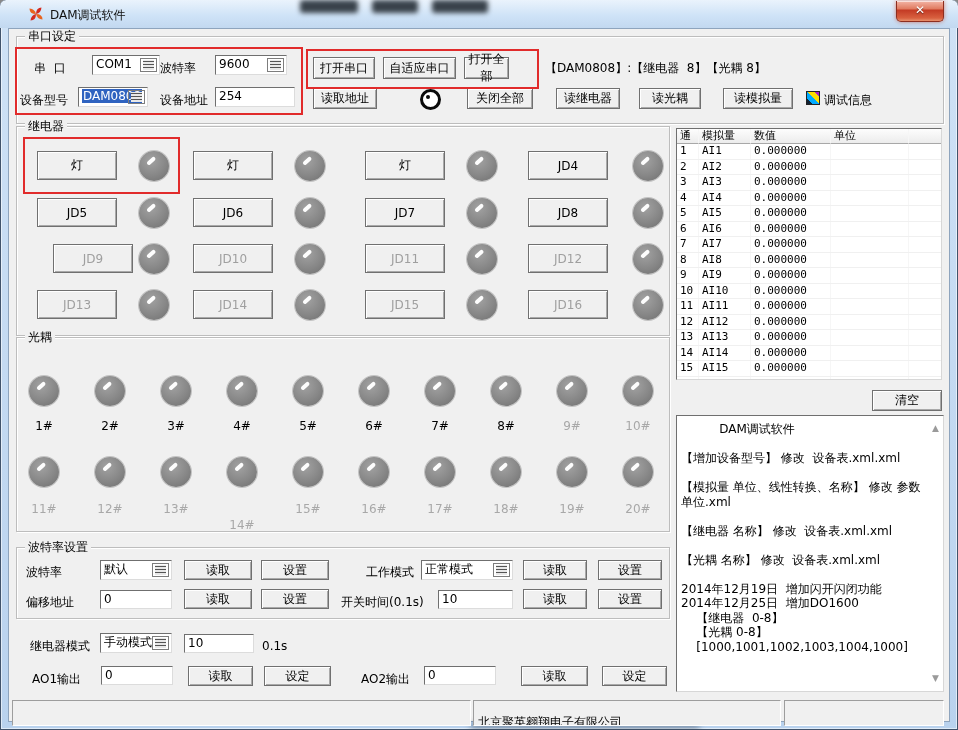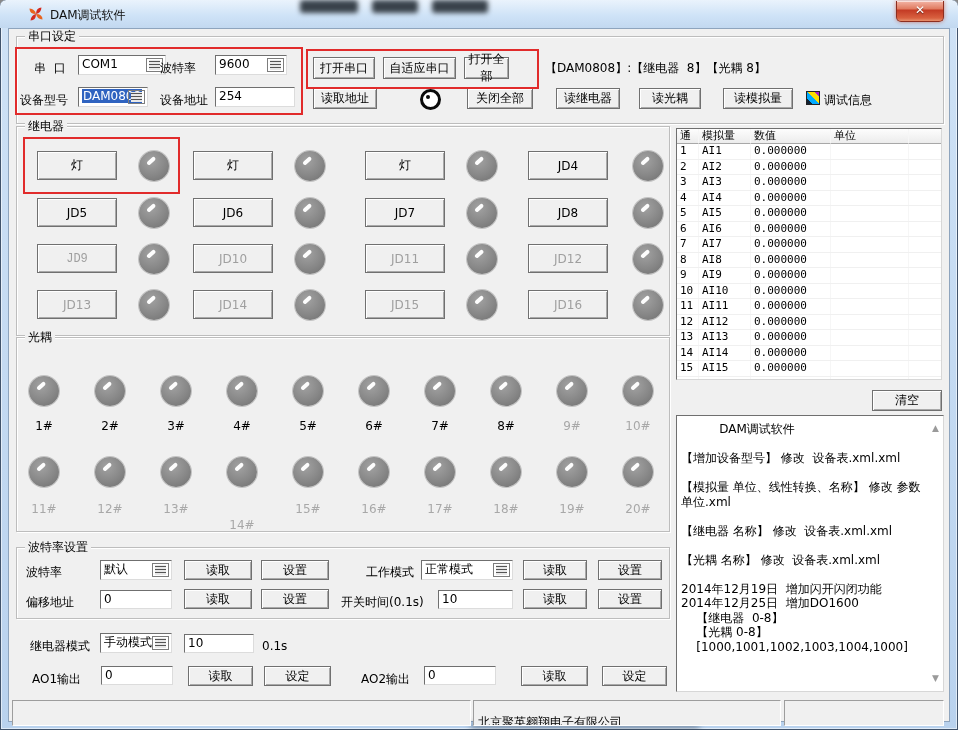--- a/index.html
+++ b/index.html
@@ -90,21 +90,21 @@
   <div class="abs bottom-smudge" style="left:470px;top:723px;width:230px;height:6px"></div>
 
   <div class="abs group" style="left:16px;top:36px;width:926px;height:86px">
     <span class="legend">串口设定</span>
   </div>
 
   <div class="abs redbox" style="left:15px;top:47px;width:284px;height:64px"></div>
   <div class="abs redbox" style="left:306px;top:49px;width:229px;height:36px"></div>
 
   <div class="abs lbl" style="left:34px;top:61px">串  口</div>
-  <div class="abs sunken combo" style="left:78px;top:55px;width:88px;height:20px">
+  <div class="abs sunken combo" style="left:92px;top:55px;width:68px;height:20px">
     <span>COM1</span><span class="thumb"></span>
   </div>
   <div class="abs lbl" style="left:160px;top:61px">波特率</div>
   <div class="abs sunken combo" style="left:215px;top:55px;width:72px;height:20px">
     <span>9600</span><span class="thumb"></span>
   </div>
   <div class="abs lbl" style="left:20px;top:93px">设备型号</div>
   <div class="abs sunken combo" style="left:78px;top:87px;width:70px;height:20px">
     <span class="sel">DAM0808</span><span class="thumb"></span>
   </div>
@@ -136,21 +136,21 @@
       <div class="btn rbtn" style="left: 511px; top: 24px;">JD4</div>
       <div class="led" style="left: 616px; top: 24px;"></div>
       <div class="btn rbtn" style="left: 20px; top: 71px;">JD5</div>
       <div class="led" style="left: 122px; top: 71px;"></div>
       <div class="btn rbtn" style="left: 176px; top: 71px;">JD6</div>
       <div class="led" style="left: 278px; top: 71px;"></div>
       <div class="btn rbtn" style="left: 348px; top: 71px;">JD7</div>
       <div class="led" style="left: 450px; top: 71px;"></div>
       <div class="btn rbtn" style="left: 511px; top: 71px;">JD8</div>
       <div class="led" style="left: 616px; top: 71px;"></div>
-      <div class="btn rbtn dim" style="left: 20px; top: 117px; font-family: Liberation Mono, monospace;">JD9</div>
+      <div class="btn rbtn dim" style="left: 36px; top: 117px;">JD9</div>
       <div class="led" style="left: 122px; top: 117px;"></div>
       <div class="btn rbtn dim" style="left: 176px; top: 117px;">JD10</div>
       <div class="led" style="left: 278px; top: 117px;"></div>
       <div class="btn rbtn dim" style="left: 348px; top: 117px;">JD11</div>
       <div class="led" style="left: 450px; top: 117px;"></div>
       <div class="btn rbtn dim" style="left: 511px; top: 117px;">JD12</div>
       <div class="led" style="left: 616px; top: 117px;"></div>
       <div class="btn rbtn dim" style="left: 20px; top: 163px;">JD13</div>
       <div class="led" style="left: 122px; top: 163px;"></div>
       <div class="btn rbtn dim" style="left: 176px; top: 163px;">JD14</div>

